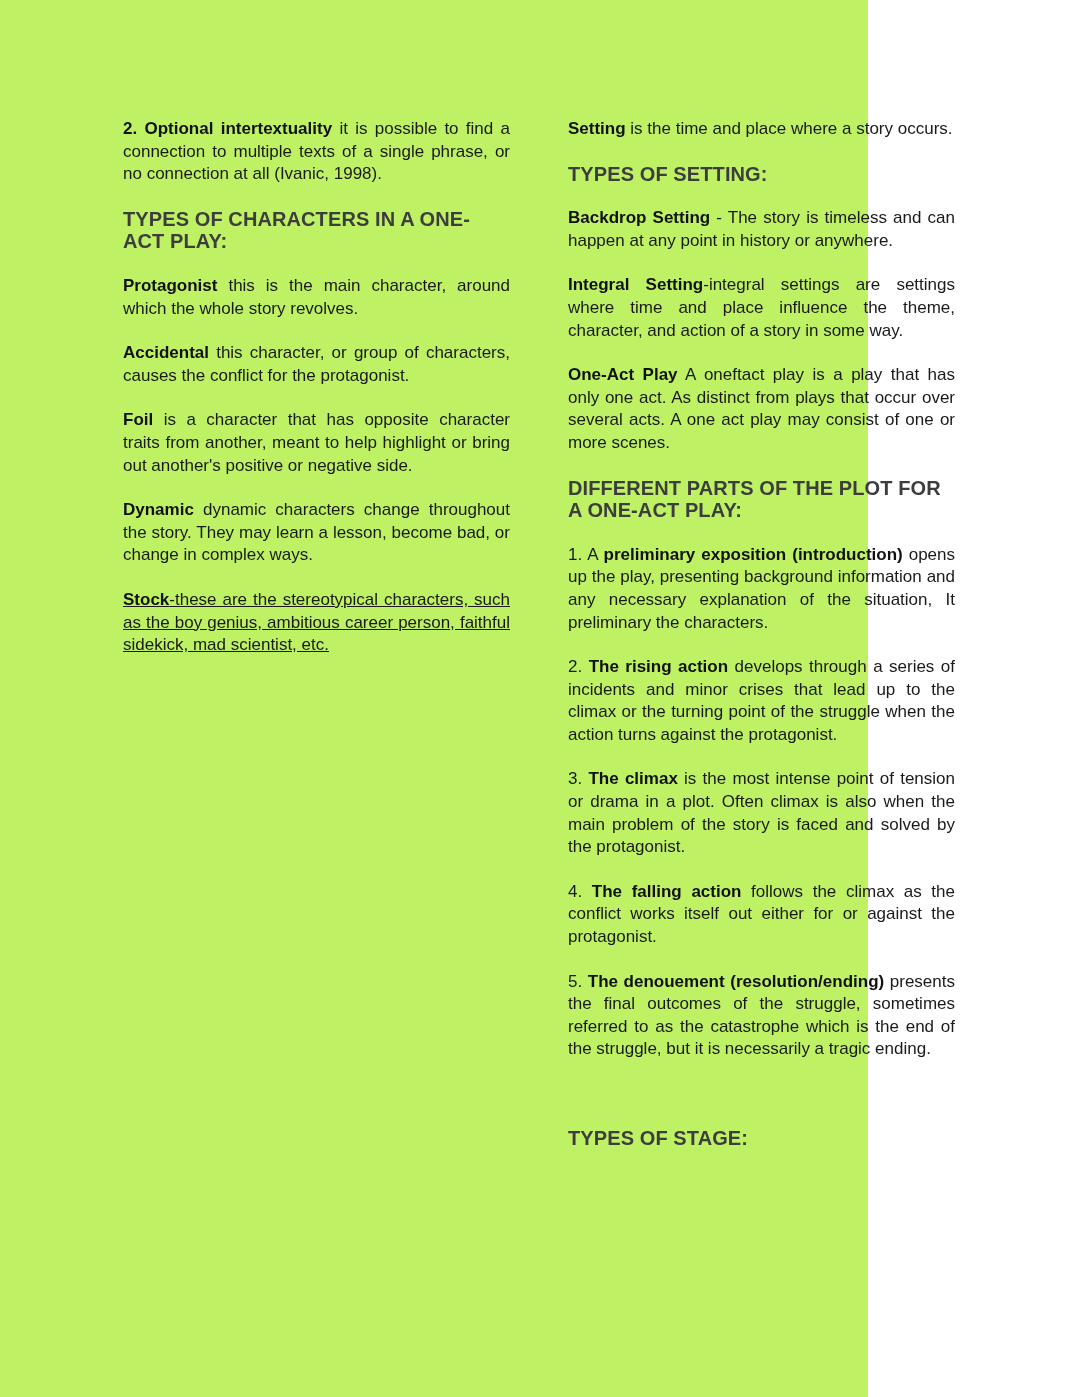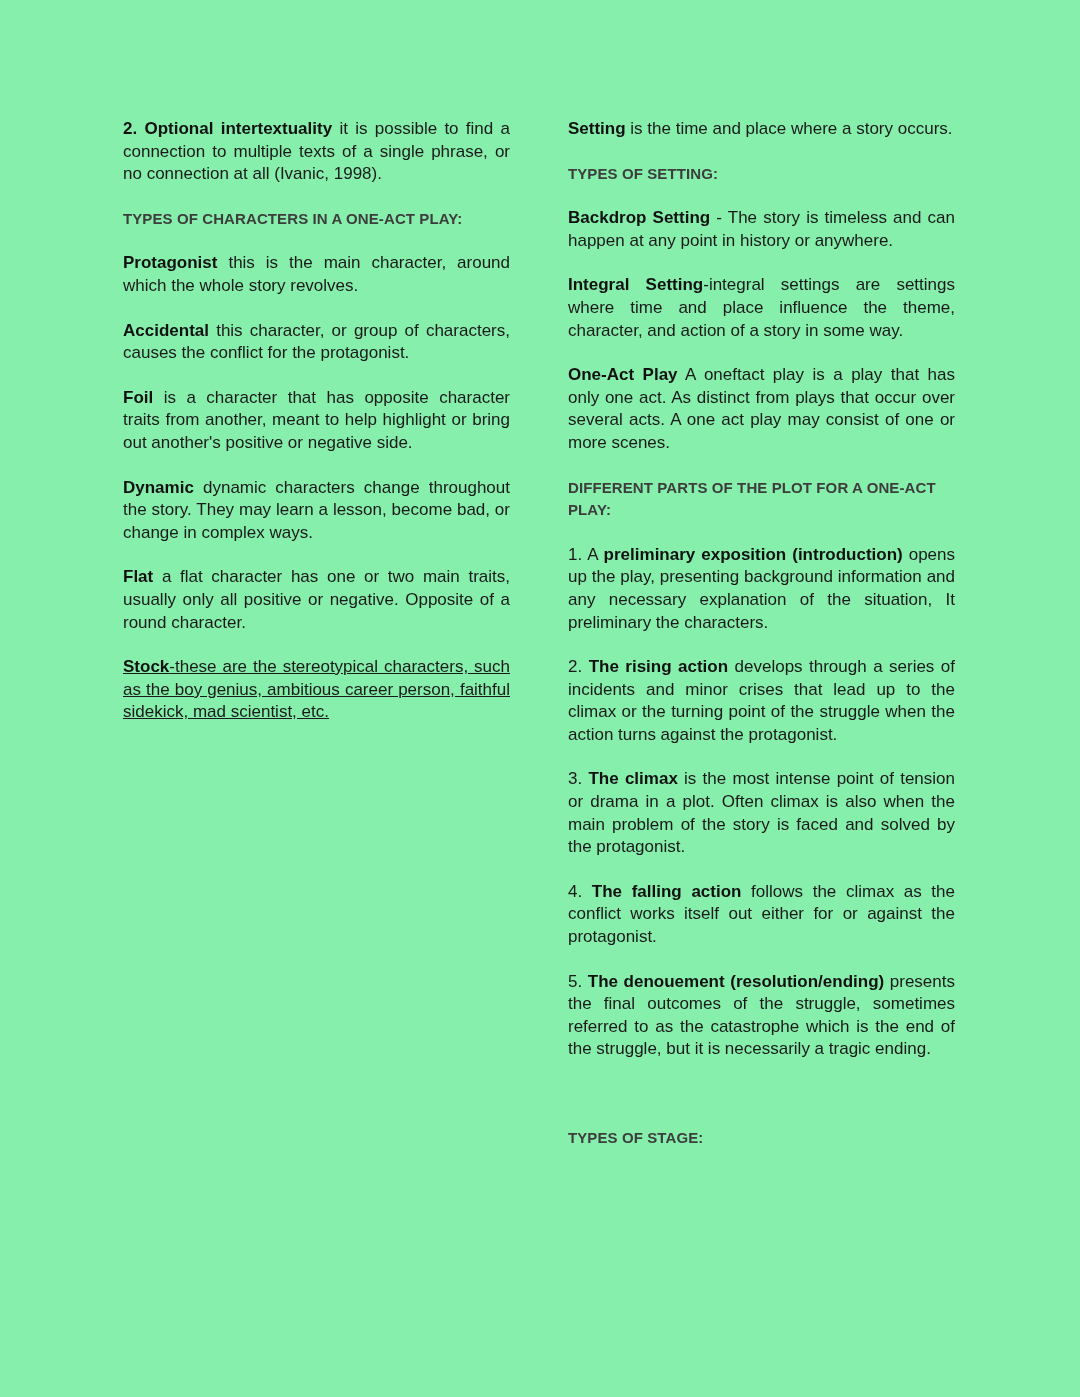--- a/index.html
+++ b/index.html
@@ -9,24 +9,24 @@
   }
   body {
     width: 1080px;
     height: 1397px;
     font-family: "Liberation Sans", sans-serif;
     color: #1a1a1a;
     -webkit-font-smoothing: antialiased;
   }
   .page {
     position: relative;
-    width: 1080px;
+    width: 868px;
     height: 1397px;
     box-sizing: border-box;
-    background: #86efac;
+    background: #bef264;
   }
   .columns {
     position: absolute;
     top: 118px;
     left: 123px;
     width: 832px;
     display: flex;
     gap: 58px;
     align-items: flex-start;
   }
@@ -42,21 +42,21 @@
     text-justify: inter-word;
     color: #1a1a1a;
     hyphens: none;
   }
   p.para:last-child {
     margin-bottom: 0;
     text-decoration: underline;
   }
   p.heading {
     margin: 0 0 22px 0;
-    font-size: 15px;
+    font-size: 20px;
     line-height: 22.6px;
     font-weight: bold;
     color: #3d3d3d;
     text-align: left;
     letter-spacing: 0.1px;
   }
   .b {
     font-weight: bold;
     color: #111111;
   }
@@ -69,21 +69,20 @@
 
 <div class="page">
   <div class="columns">
     <div class="col">
         <p class="para"><span class="b">2. Optional intertextuality</span><span> it is possible to find a connection to multiple texts of a single phrase, or no connection at all (Ivanic, 1998).</span></p>
         <p class="heading">TYPES OF CHARACTERS IN A ONE-ACT PLAY:</p>
         <p class="para"><span class="b">Protagonist</span><span> this is the main character, around which the whole story revolves.</span></p>
         <p class="para"><span class="b">Accidental</span><span> this character, or group of characters, causes the conflict for the protagonist.</span></p>
         <p class="para"><span class="b">Foil</span><span> is a character that has opposite character traits from another, meant to help highlight or bring out another's positive or negative side.</span></p>
         <p class="para"><span class="b">Dynamic</span><span> dynamic characters change throughout the story. They may learn a lesson, become bad, or change in complex ways.</span></p>
-        <p class="para"><span class="b">Flat</span><span> a flat character has one or two main traits, usually only all positive or negative. Opposite of a round character.</span></p>
         <p class="para"><span class="b">Stock</span><span>-these are the stereotypical characters, such as the boy genius, ambitious career person, faithful sidekick, mad scientist, etc.</span></p>
       </div>
     <div class="col">
         <p class="para"><span class="b"> Setting</span><span> is the time and place where a story occurs.</span></p>
         <p class="heading">TYPES OF SETTING:</p>
         <p class="para"><span class="b">Backdrop Setting</span><span> - The story is timeless and can happen at any point in history or anywhere.</span></p>
         <p class="para"><span class="b">Integral Setting</span><span>-integral settings are settings where time and place influence the theme, character, and action of a story in some way.</span></p>
         <p class="para"><span class="b">One-Act Play</span><span> A oneftact play is a play that has only one act. As distinct from plays that occur over several acts. A one act play may consist of one or more scenes.</span></p>
         <p class="heading">DIFFERENT PARTS OF THE PLOT FOR A ONE-ACT PLAY:</p>
         <p class="para"><span>1. A </span><span class="b">preliminary exposition (introduction)</span><span> opens up the play, presenting background information and any necessary explanation of the situation, It preliminary the characters.</span></p>

